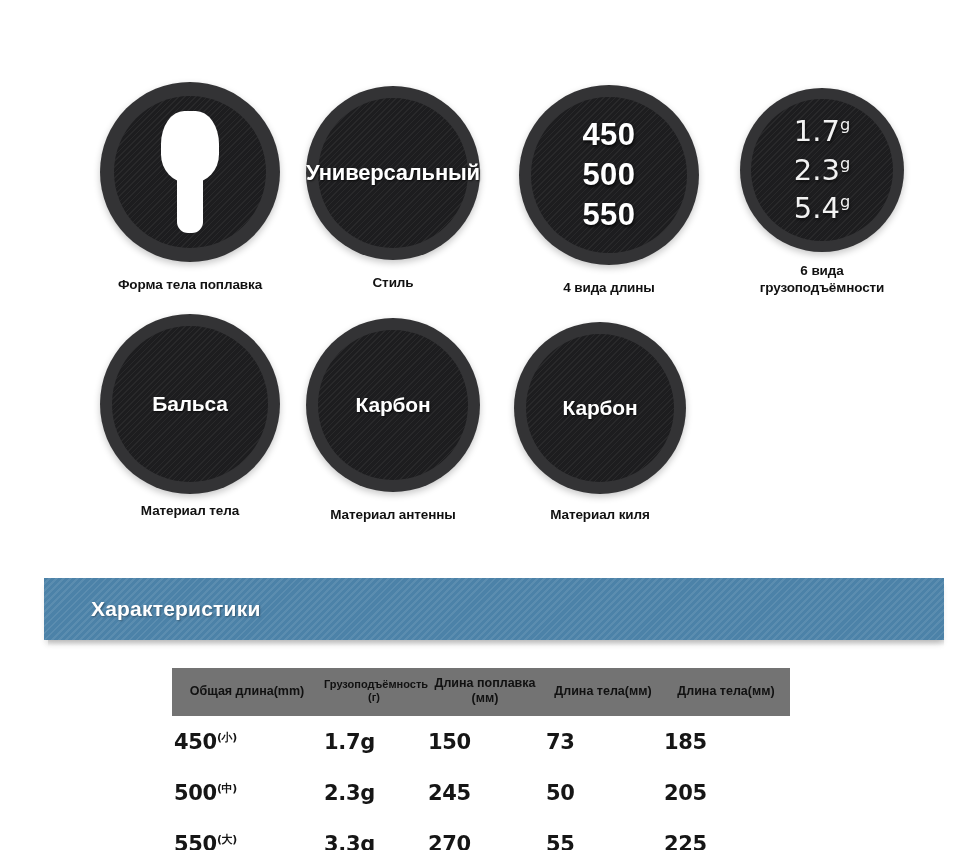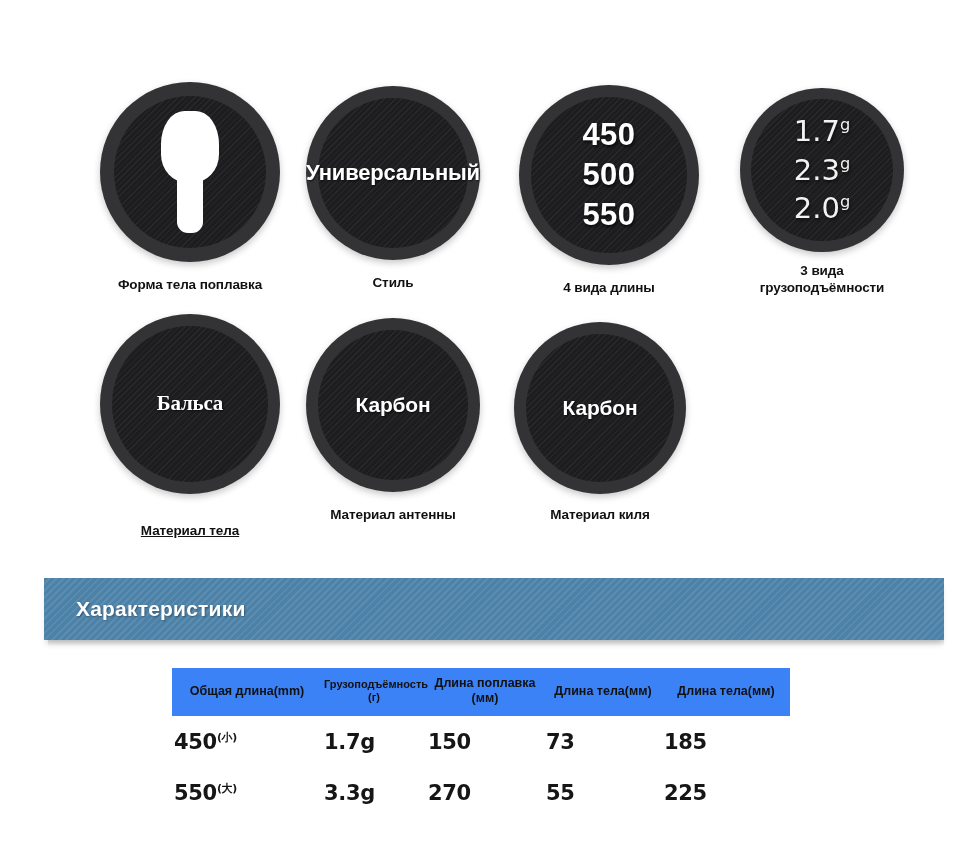--- a/index.html
+++ b/index.html
@@ -139,21 +139,21 @@
         -45deg,
         rgba(255,255,255,0.085) 0px,
         rgba(255,255,255,0.085) 2px,
         rgba(255,255,255,0.000) 2px,
         rgba(255,255,255,0.000) 5px);
     box-shadow: 0 6px 6px -2px rgba(0,0,0,0.16);
     display: flex;
     align-items: center;
   }
   .specs-banner-title {
-    margin-left: 32px;
+    margin-left: 47px;
     color: #ffffff;
     font-size: 21px;
     font-weight: bold;
     text-shadow: 1px 1px 2px rgba(0,0,0,0.35);
     letter-spacing: 0.2px;
   }
   .specs-banner-shadow {
     position: absolute;
     left: 48px;
     top: 640px;
@@ -165,21 +165,21 @@
   
   .spec-table {
     position: absolute;
     left: 172px;
     top: 668px;
     width: 618px;
     border-collapse: collapse;
     table-layout: fixed;
   }
   .spec-table thead tr {
-    background: #3b82f6;
+    background: #737373;
   }
   .spec-table thead th {
     font-size: 12.5px;
     font-weight: bold;
     color: #111111;
     padding: 8px 2px 9px 2px;
     text-align: center;
     line-height: 1.22;
     vertical-align: middle;
   }
@@ -248,37 +248,37 @@
     </div>
     <div class="badge-caption">4 вида длины</div>
   </div>
 
   <div class="badge" style="left:740px; top:88px; width:164px;">
     <div class="badge-ring" style="width:164px; height:164px;">
       <div class="badge-disc" style="width:142px; height:142px;">
         <div class="disc-weights">
           <div><span>1.7</span><span class="unit">g</span></div>
           <div><span>2.3</span><span class="unit">g</span></div>
-          <div><span>2.0</span><span class="unit">g</span></div>
+          <div><span>5.4</span><span class="unit">g</span></div>
         </div>
       </div>
     </div>
     <div class="badge-caption" style="margin-top:10px;">
-      <div>3 вида</div>
+      <div>6 вида</div>
       <div>грузоподъёмности</div>
     </div>
   </div>
 
   <div class="badge" style="left:100px; top:314px; width:180px;">
-    <div class="badge-ring" style="width:180px; height:180px;font-family:Liberation Serif, serif;">
+    <div class="badge-ring" style="width:180px; height:180px;">
       <div class="badge-disc" style="width:156px; height:156px;">
         <div class="disc-text">Бальса</div>
       </div>
     </div>
-    <div class="badge-caption" style="margin-top:28px;text-decoration:underline;">Материал тела</div>
+    <div class="badge-caption" style="margin-top:8px;">Материал тела</div>
   </div>
 
   <div class="badge" style="left:306px; top:318px; width:174px;">
     <div class="badge-ring" style="width:174px; height:174px;">
       <div class="badge-disc" style="width:150px; height:150px;">
         <div class="disc-text">Карбон</div>
       </div>
     </div>
     <div class="badge-caption" style="margin-top:14px;">Материал антенны</div>
   </div>
@@ -328,20 +328,27 @@
     </thead>
     <tbody>
       <tr>
         <td class="cell-len"><span>450</span><span class="sup-cn">(小)</span></td>
         <td>1.7g</td>
         <td>150</td>
         <td>73</td>
         <td>185</td>
       </tr>
       <tr>
+        <td class="cell-len"><span>500</span><span class="sup-cn">(中)</span></td>
+        <td>2.3g</td>
+        <td>245</td>
+        <td>50</td>
+        <td>205</td>
+      </tr>
+      <tr>
         <td class="cell-len"><span>550</span><span class="sup-cn">(大)</span></td>
         <td>3.3g</td>
         <td>270</td>
         <td>55</td>
         <td>225</td>
       </tr>
     </tbody>
   </table>
 
 </div>

